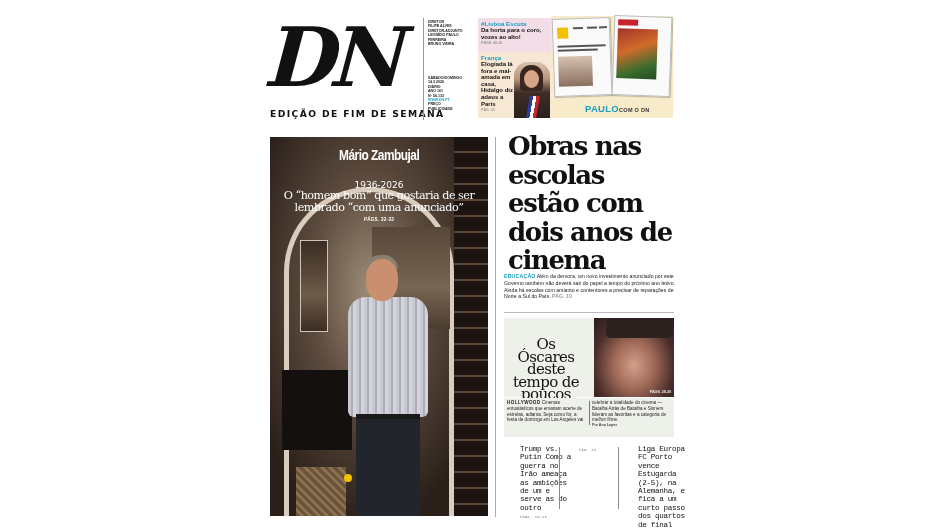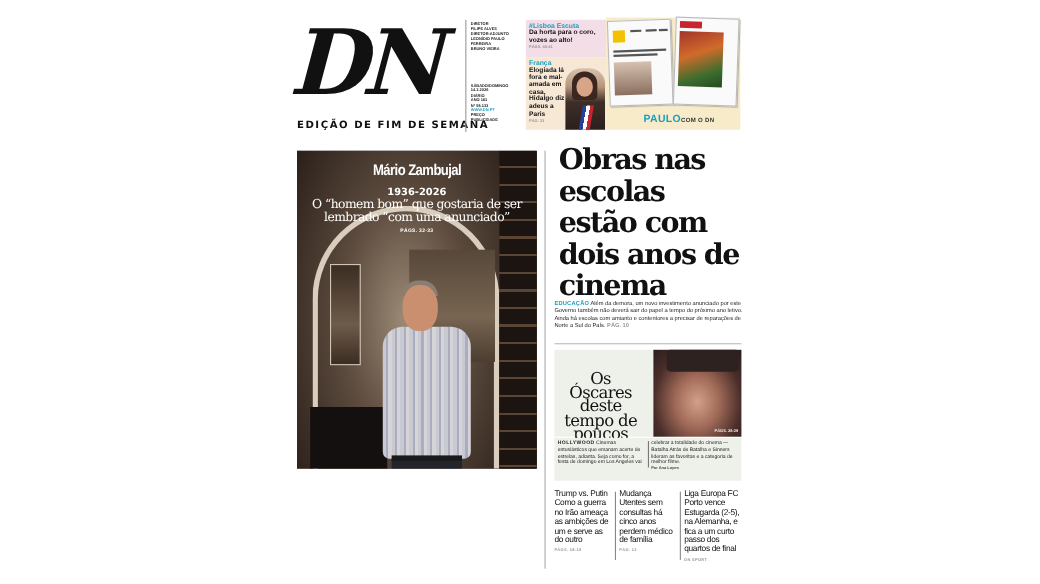--- a/index.html
+++ b/index.html
@@ -37,38 +37,38 @@
   .mini2 { left: 62px; top: 0; width: 58px; height: 80px; transform: rotate(2deg); }
   .mini1 .badge { position: absolute; left: 4px; top: 8px; width: 11px; height: 11px; background: #f2c200; }
   .mini1 .line { position: absolute; height: 2px; background: #555; }
   .mini1 .photo { position: absolute; left: 4px; top: 37px; width: 34px; height: 30px; background: linear-gradient(180deg,#d6c1b0,#8a6f60); }
   .mini2 .photo { position: absolute; left: 3px; top: 12px; width: 40px; height: 50px; background: linear-gradient(160deg,#a3342a 0%,#d06b2a 40%,#3a6d2e 75%,#254a1e 100%); }
   .mini2 .head { position: absolute; left: 3px; top: 3px; width: 20px; height: 6px; background: #c8242e; }
   .hoje-label { position: absolute; left: 34px; top: 87px; font-size: 9.5px; font-weight: bold; color: #1a9ec0; letter-spacing: 0.3px; }
   .hoje-label .small { font-size: 5.5px; color: #333; font-weight: bold; }
 
   
-  .feature { position: absolute; left: 2px; top: 123px; width: 218px; height: 289px; background: #2b211c; overflow: hidden; }
+  .feature { position: absolute; left: 2px; top: 123px; width: 218px; height: 379px; background: #2b211c; overflow: hidden; }
   .feature .wall { position: absolute; left: 0; top: 0; width: 218px; height: 379px; background: radial-gradient(ellipse at 45% 40%, #9c8a76 0%, #5b4a3d 35%, #2a1f19 75%); }
   .feature .arch { position: absolute; left: 14px; top: 50px; width: 170px; height: 340px; border: 5px solid #d9cdbd; border-bottom: none; border-radius: 85px 85px 0 0; }
   .feature .shelf { position: absolute; right: 0; top: 0; width: 34px; height: 379px; background: repeating-linear-gradient(180deg,#1b1410 0 14px,#5b4535 14px 16px); }
   .feature .poster { position: absolute; left: 30px; top: 103px; width: 28px; height: 92px; background: linear-gradient(180deg,#3b2d23,#6e5b4a 60%,#3b2d23); border: 1px solid #cfc4b5; }
   .feature .painting { position: absolute; left: 102px; top: 90px; width: 78px; height: 102px; background: linear-gradient(180deg,#57483a,#786552 60%,#4b3d30); }
   .feature .tv { position: absolute; left: 12px; top: 233px; width: 70px; height: 80px; background: #141010; }
   .feature .man-body { position: absolute; left: 78px; top: 160px; width: 80px; height: 120px; background: repeating-linear-gradient(90deg,#c9c9d1 0 3px,#a9adbd 3px 5px,#d6d3d9 5px 8px); border-radius: 18px 18px 6px 6px; }
   .feature .man-head { position: absolute; left: 96px; top: 122px; width: 32px; height: 42px; background: #c98f6e; border-radius: 45%; }
   .feature .man-hair { position: absolute; left: 96px; top: 118px; width: 32px; height: 14px; background: #8a7d72; border-radius: 16px 16px 0 0; }
   .feature .man-legs { position: absolute; left: 86px; top: 280px; width: 64px; height: 100px; background: #23252c; }
   .feature .belt { position: absolute; left: 86px; top: 277px; width: 64px; height: 5px; background: #1a1a1a; }
   .feature .chair { position: absolute; left: 26px; top: 330px; width: 50px; height: 49px; background: repeating-linear-gradient(45deg,#6b5439 0 3px,#8c7150 3px 6px); }
   .feature .lamp { position: absolute; left: 74px; top: 337px; width: 8px; height: 8px; background: #f2c200; border-radius: 50%; }
 
   .feature-text { position: absolute; left: 0; top: 9px; width: 218px; text-align: center; color: #fff; }
   .f-name { font-family: "Liberation Sans", sans-serif; font-weight: bold; font-size: 14px; letter-spacing: -0.6px; transform: scaleX(0.85); display: inline-block; }
-  .f-years { font-family: "DejaVu Sans", sans-serif; font-weight: bold; font-size: 9px; margin-top: 6px; }
+  .f-years { font-family: "DejaVu Sans", sans-serif; font-weight: normal; font-size: 9px; margin-top: 16px; }
   .f-quote { font-family: "DejaVu Serif", serif; font-size: 11.2px; line-height: 12px; letter-spacing: -0.5px; }
   .f-pages { font-size: 4.5px; font-weight: bold; margin-top: 3px; letter-spacing: 0.3px; }
 
   
   .col-divider { position: absolute; left: 227px; top: 123px; width: 1px; height: 380px; background: #aaa; }
   .headline { position: absolute; left: 240px; top: 118px; width: 168px; font-family: "DejaVu Serif", serif; font-weight: bold; font-size: 26px; line-height: 28.5px; letter-spacing: -1.4px; color: #111; }
   .lead { position: absolute; left: 236px; top: 259px; width: 172px; font-size: 5.2px; line-height: 6.8px; color: #222; font-family: "Liberation Sans", sans-serif; }
   .lead .kicker { color: #1a9ec0; font-weight: bold; letter-spacing: 0.2px; }
   .lead .pg { color: #999; font-weight: bold; }
   .rule { position: absolute; left: 236px; height: 1px; background: #bbb; width: 170px; }
@@ -81,21 +81,21 @@
 
   .oscars-body { position: absolute; left: 236px; top: 384px; width: 170px; height: 39px; background: #eef1ea; }
   .ob-col { position: absolute; top: 2px; width: 80px; font-size: 4.6px; line-height: 5.8px; color: #222; }
   .ob-col.l { left: 3px; }
   .ob-col.r { left: 88px; }
   .ob-col .kicker { font-weight: bold; letter-spacing: 0.4px; }
   .ob-col .author { font-size: 3.6px; font-weight: bold; color: #444; }
   .ob-sep { position: absolute; left: 85px; top: 3px; width: 1px; height: 24px; background: #777; }
 
   .briefs { position: absolute; left: 236px; top: 431px; width: 170px; height: 72px; }
-  .brief { position: absolute; top: 0; width: 52px; font-family: Liberation Sans, sans-serif; font-size: 7.6px; line-height: 8.4px; letter-spacing: -0.3px; color: #111; }
+  .brief { position: absolute; top: 0; width: 52px; font-family: Liberation Mono, monospace; font-size: 7.6px; line-height: 8.4px; letter-spacing: -0.3px; color: #111; margin-left: 16px; }
   .brief .pg { display: block; font-size: 3.6px; color: #999; font-weight: bold; letter-spacing: 0.3px; margin-top: 1px; }
   .brief.b1 { left: 0; }
   .brief.b2 { left: 59px; }
   .brief.b3 { left: 118px; }
   .brief-sep { position: absolute; top: 2px; width: 1px; height: 62px; background: #888; }
 </style>
 </head>
 <body>
 
 <div class="page">
@@ -209,21 +209,20 @@
     </div>
   </div>
 
   <div class="briefs">
     <div class="brief b1">
       <span>Trump vs. Putin Como a guerra no Irão ameaça as ambições de um e serve as do outro</span>
       <span class="pg">PÁGS. 18-19</span>
     </div>
     <div class="brief-sep" style="left:55px;"></div>
     <div class="brief b2">
-      <span>Mudança Utentes sem consultas há cinco anos perdem médico de família</span>
       <span class="pg">PÁG. 13</span>
     </div>
     <div class="brief-sep" style="left:114px;"></div>
     <div class="brief b3">
       <span>Liga Europa FC Porto vence Estugarda (2-5), na Alemanha, e fica a um curto passo dos quartos de final</span>
       <span class="pg">DN SPORT</span>
     </div>
   </div>
 </div>
 

